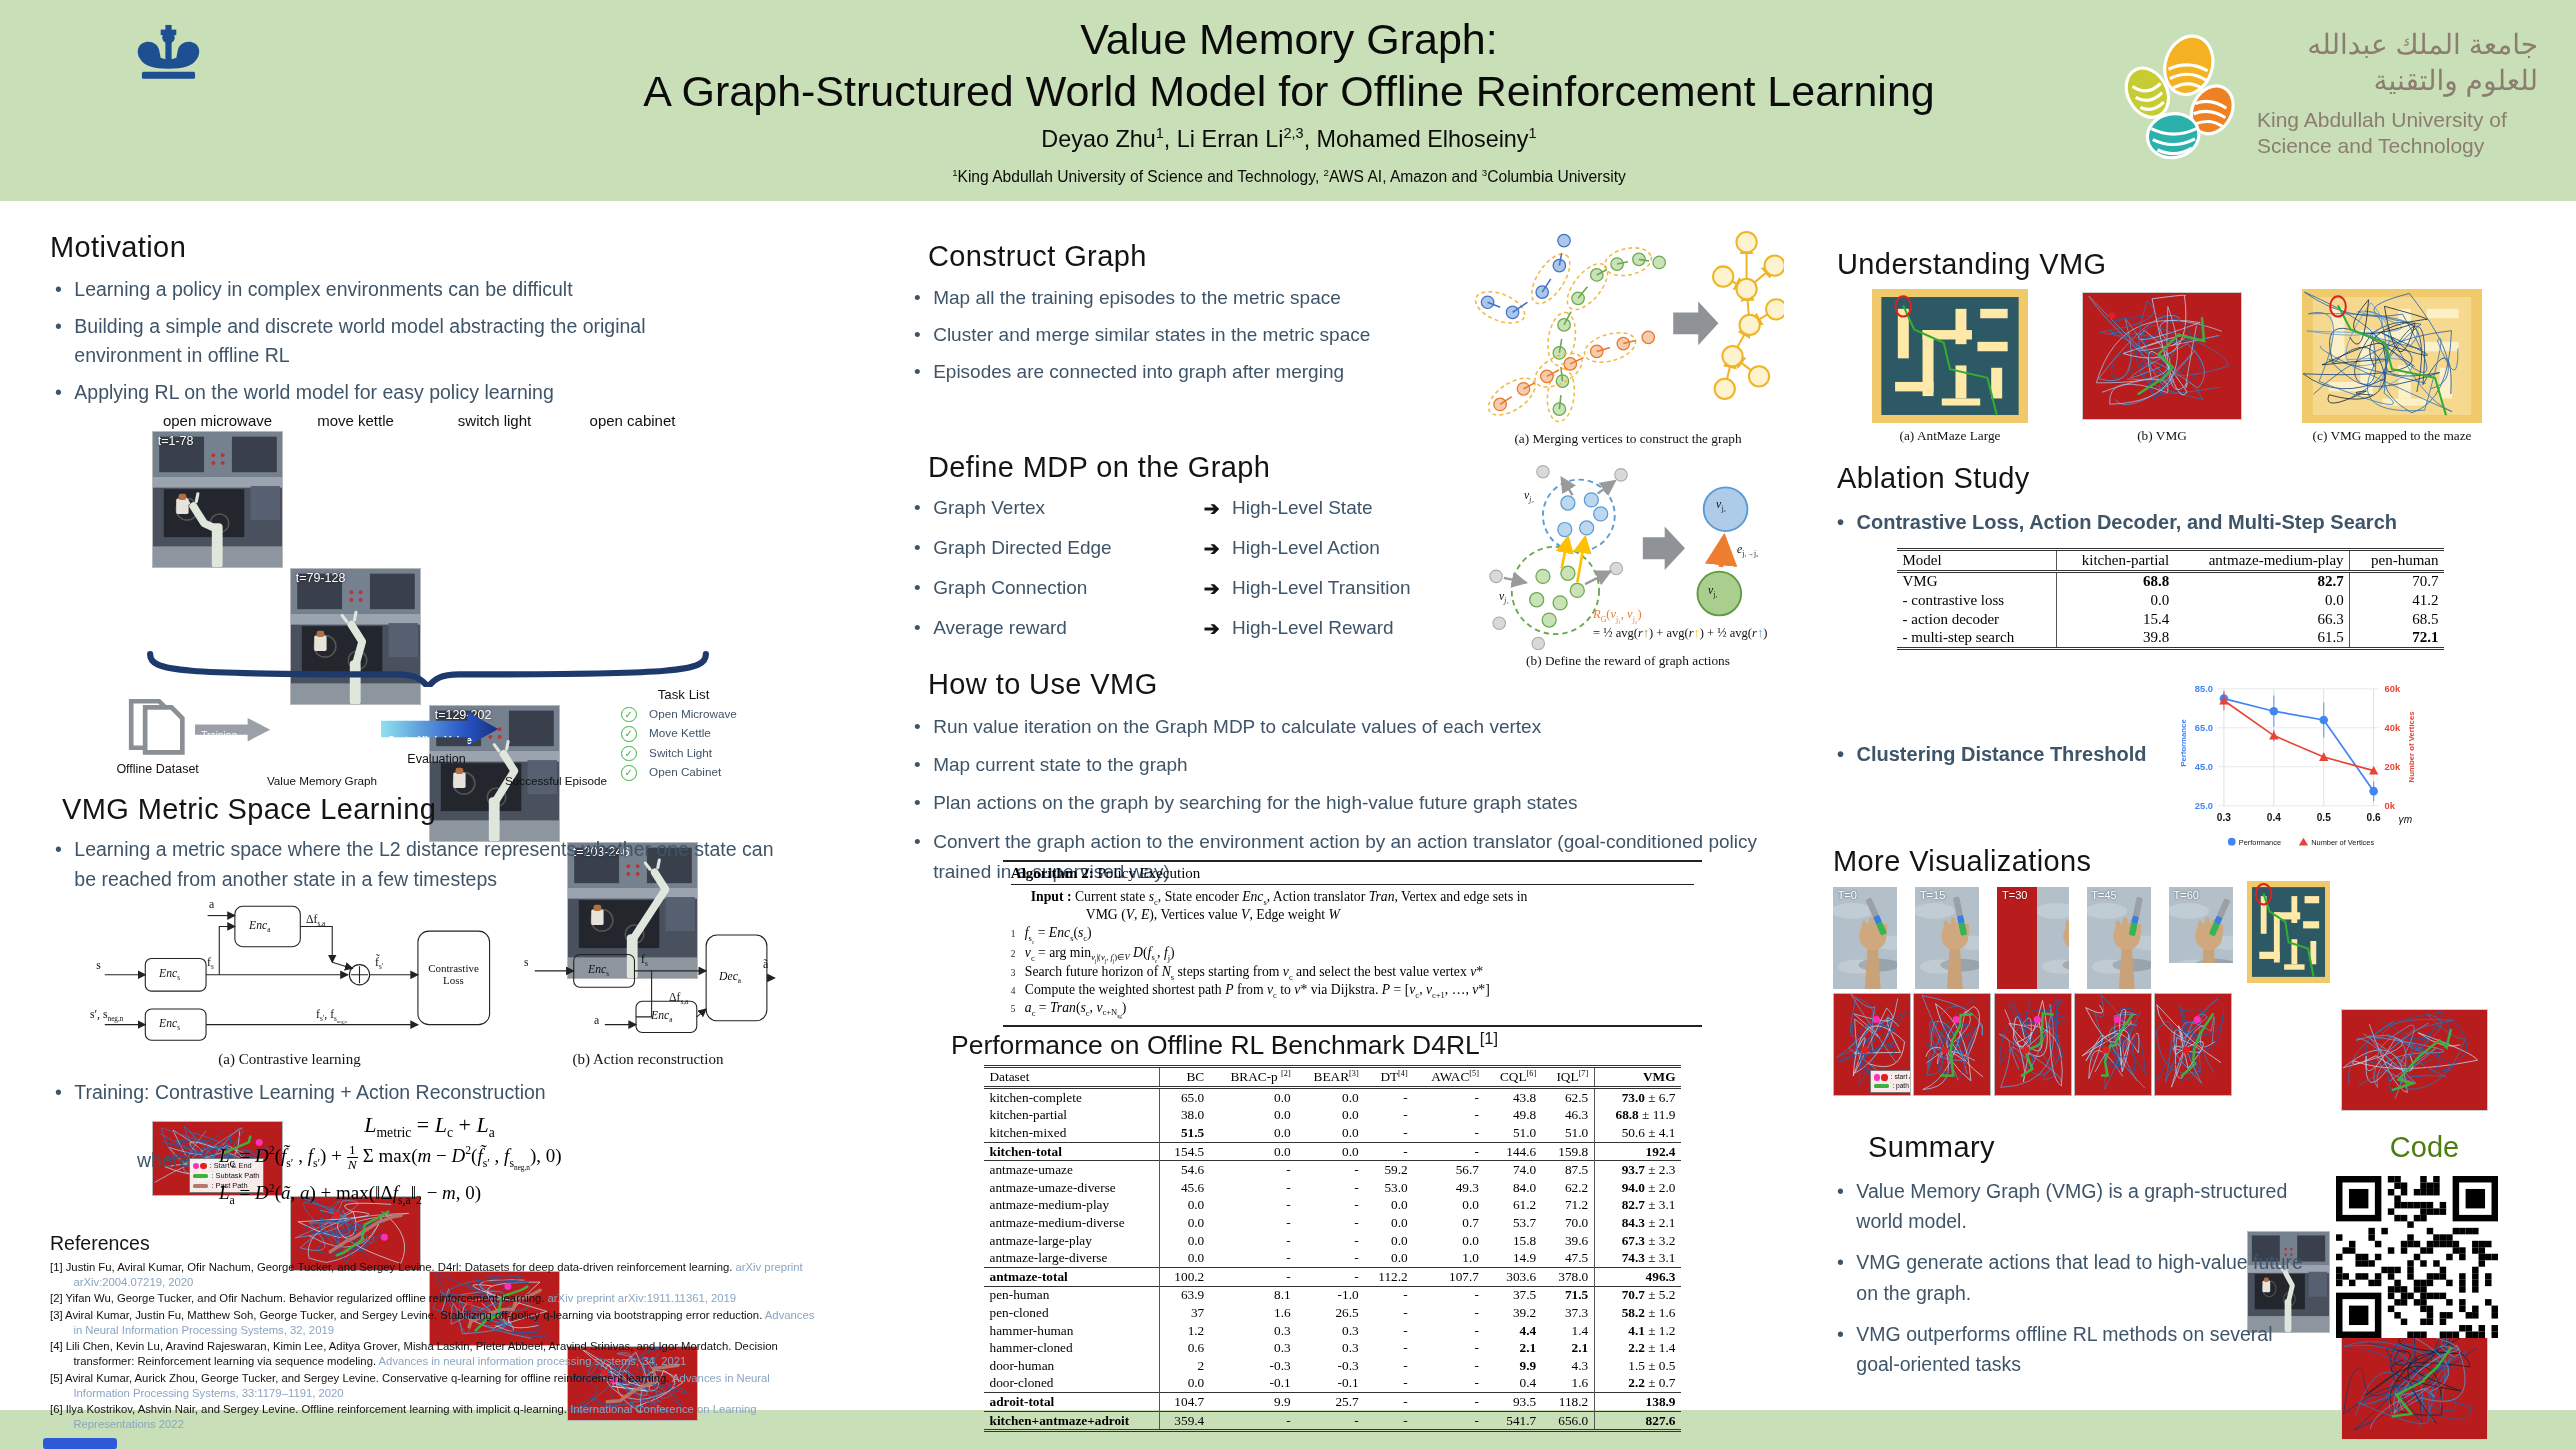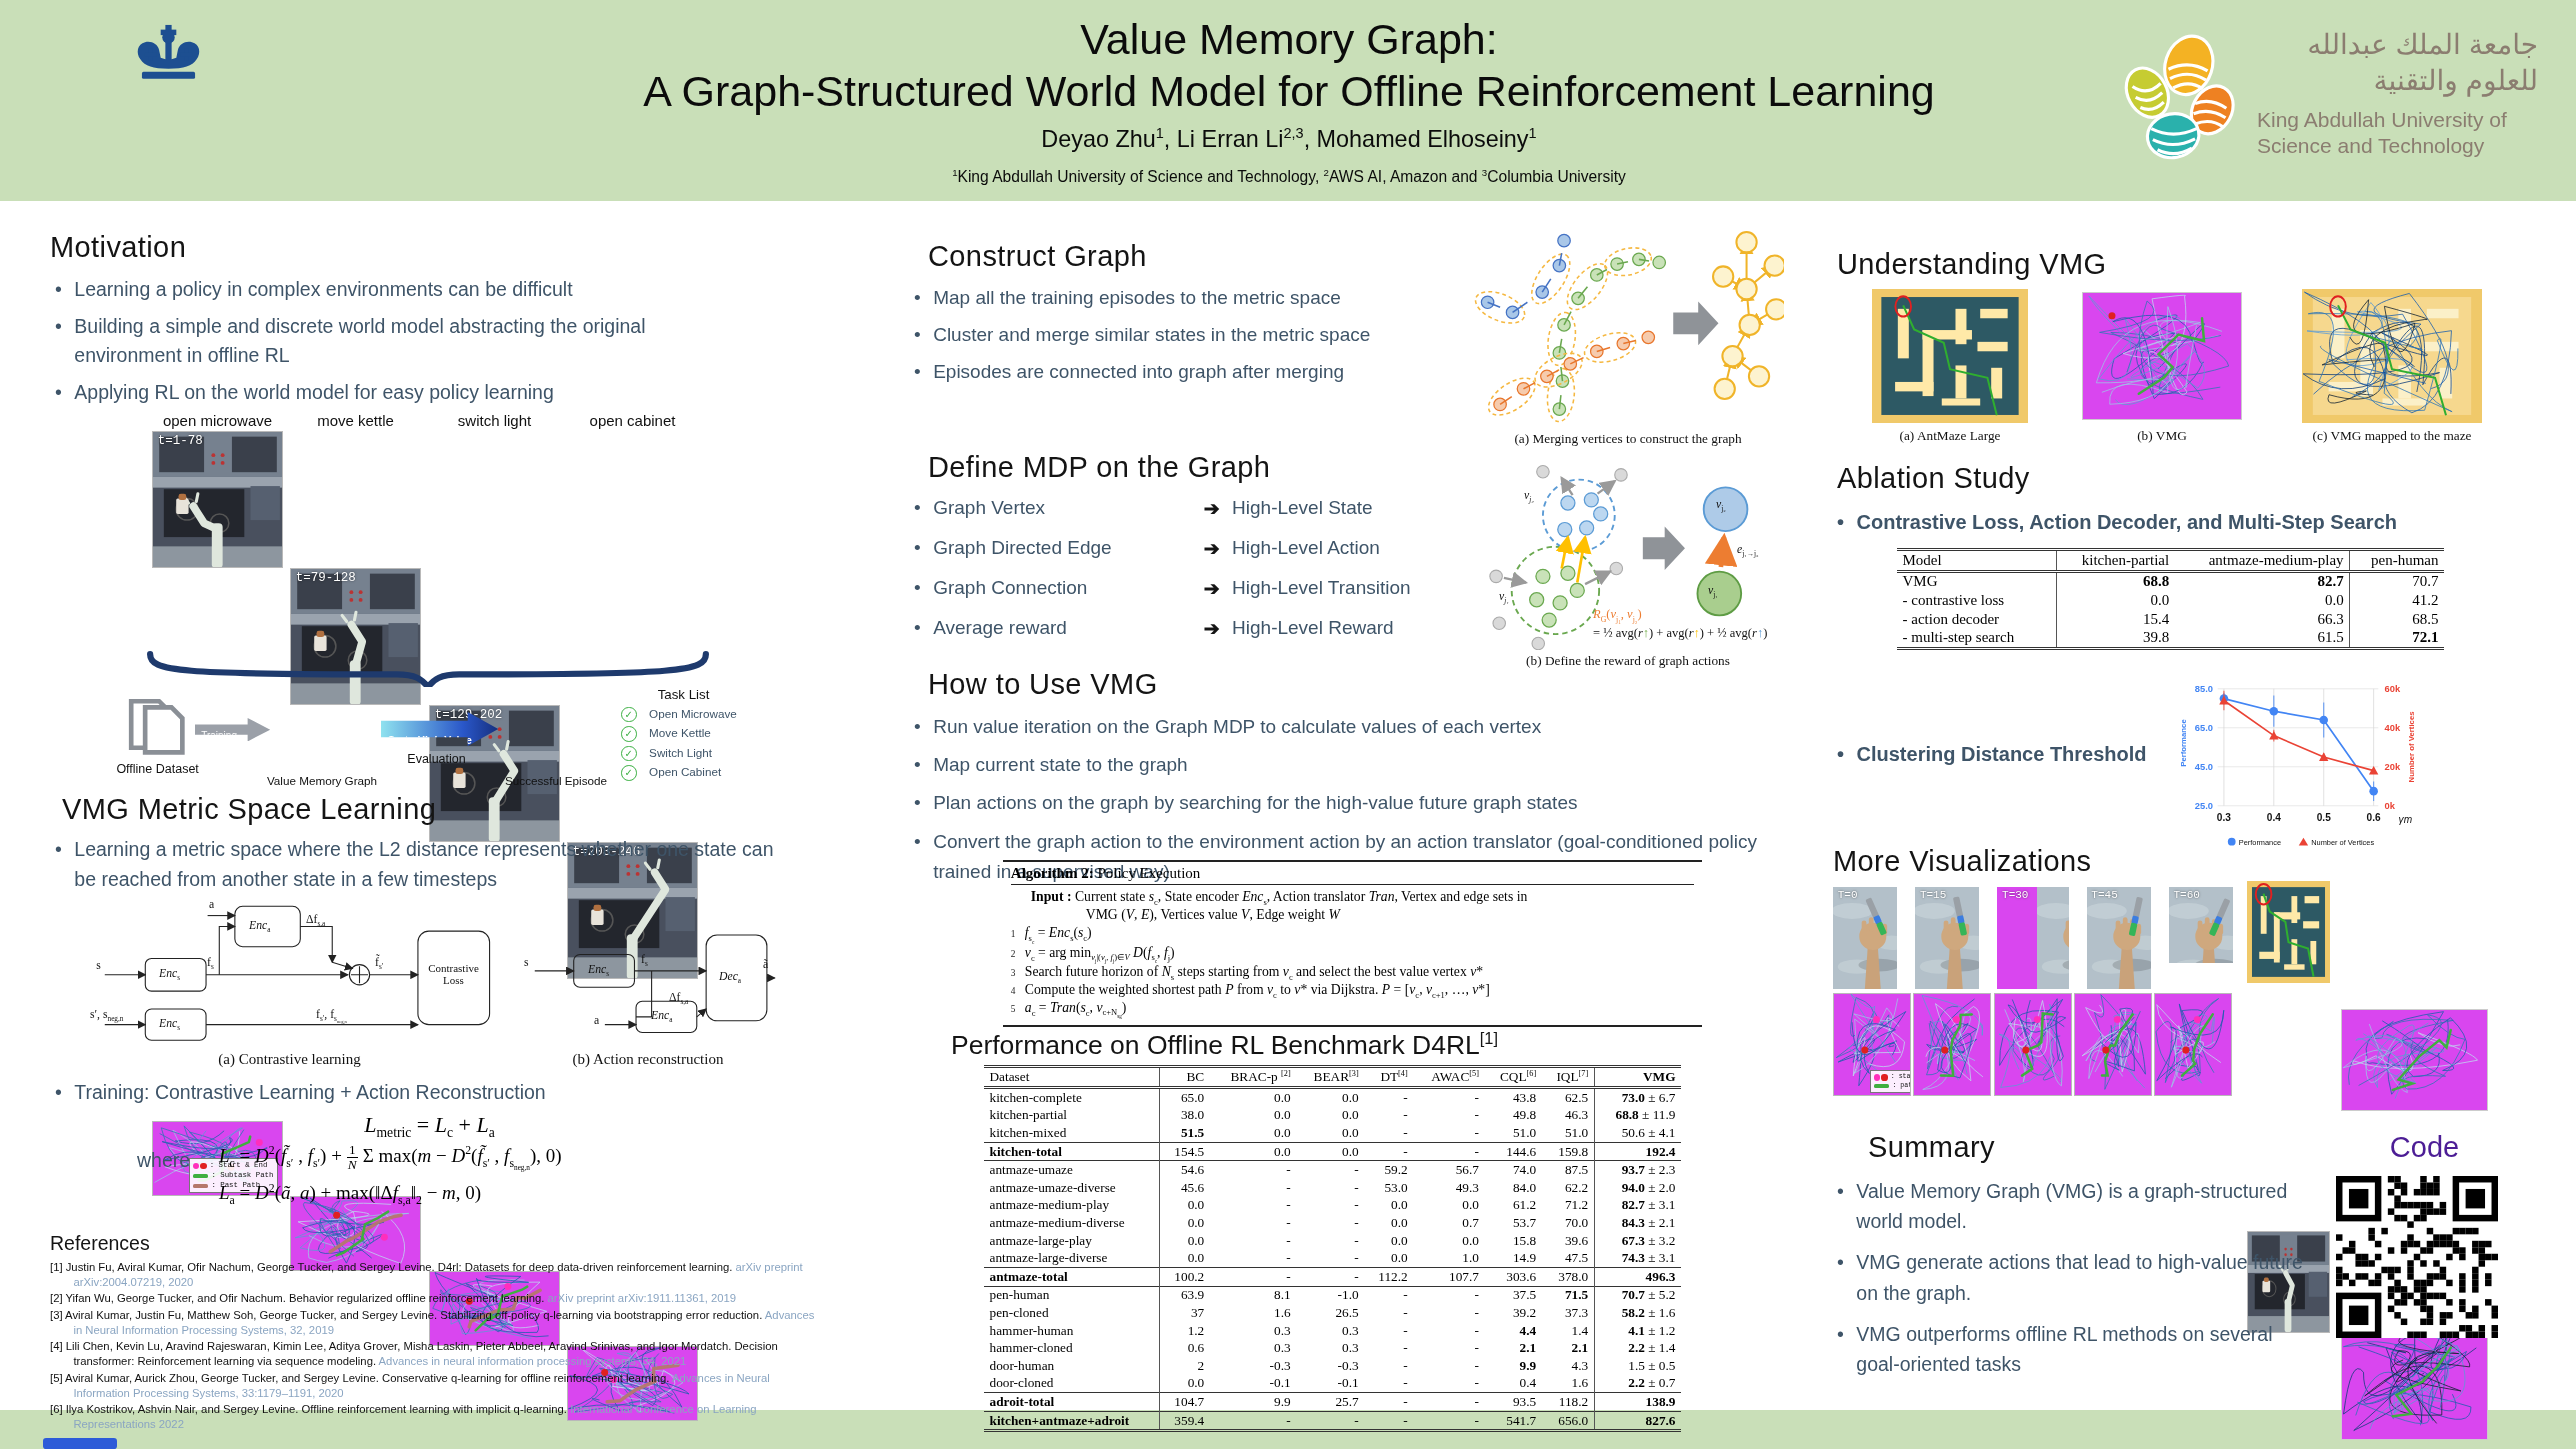--- a/index.html
+++ b/index.html
@@ -4,21 +4,21 @@
 <style>
   html,body{margin:0;padding:0;background:#e8e8e8;}
   .poster{position:relative;width:2576px;height:1449px;background:#ffffff;font-family:"Liberation Sans",sans-serif;overflow:hidden;}
   .abs{position:absolute;}
   .band{position:absolute;left:0;width:2576px;background:#c9dfb8;}
   .sec-h{font-size:29px;color:#141414;letter-spacing:0.4px;}
   .bullets{display:flex;flex-direction:column;}
   .bullet-row{display:flex;gap:12.5px;color:#3e5468;align-items:flex-start;}
   .dot{flex:0 0 auto;}
   .cap{font-family:"Liberation Serif",serif;font-size:13.3px;color:#111;text-align:center;}
-  .panel{background:#d946ef;border:0.8px solid #b9b9b9;box-sizing:border-box;overflow:hidden;position:relative;font-family:Liberation Mono, monospace;}
+  .panel{background:#b91c1c;border:0.8px solid #b9b9b9;box-sizing:border-box;overflow:hidden;position:relative;}
   .tlabel{position:absolute;top:2.3px;left:4.7px;color:#fff;font-size:12.5px;text-shadow:0 0 2.3px #0009;}
   .legendbox{position:absolute;background:#ffffffe8;border:0.8px solid #777;font-size:7.4px;color:#111;padding:1.6px 3.1px;line-height:1.35;margin-left:34px;}
   .legrow{display:flex;align-items:center;gap:3.1px;white-space:nowrap;}
   .ic-dots{display:inline-flex;gap:1.6px;}
   .ic-dots i{width:6.2px;height:6.2px;border-radius:50%;display:inline-block;}
   .ic-dots i.m{background:#ff2ebc;} .ic-dots i.r{background:#e02020;}
   .bar{display:inline-block;width:15.6px;height:3.9px;border-radius:1.6px;}
   .bar.g{background:#3faf3f;} .bar.b{background:#b5786b;}
   .check{width:15.6px;height:15.6px;border:1.6px solid #3cb043;border-radius:50%;color:#3cb043;display:inline-flex;align-items:center;justify-content:center;font-size:10px;box-sizing:border-box;flex:0 0 auto;}
   .blockarrow{display:flex;align-items:flex-end;justify-content:flex-start;color:#fff;}
@@ -1235,21 +1235,21 @@
       <div class="bullet-row">
         <span class="dot">•</span>
         <span>VMG generate actions that lead to high-value future on the graph.</span>
       </div>
       <div class="bullet-row">
         <span class="dot">•</span>
         <span>VMG outperforms offline RL methods on several goal-oriented tasks</span>
       </div>
     </div>
 
-  <div class="abs" style="left:2358px;top:1131px;width:133px;text-align:center;font-size:29px;color:#4c1d95;">Code</div>
+  <div class="abs" style="left:2358px;top:1131px;width:133px;text-align:center;font-size:29px;color:#4d7c0f;">Code</div>
   <div class="abs" id="qrcode" style="left:2336px;top:1176px;width:162px;height:162px;"><svg width="162" height="162" viewBox="0 0 200 200">
         <rect width="200" height="200" fill="#fff"></rect>
         <rect x="64" y="0" width="8" height="8" fill="#000"></rect>
         <rect x="72" y="0" width="8" height="8" fill="#000"></rect>
         <rect x="104" y="0" width="8" height="8" fill="#000"></rect>
         <rect x="120" y="0" width="8" height="8" fill="#000"></rect>
         <rect x="72" y="8" width="8" height="8" fill="#000"></rect>
         <rect x="80" y="8" width="8" height="8" fill="#000"></rect>
         <rect x="104" y="8" width="8" height="8" fill="#000"></rect>
         <rect x="112" y="8" width="8" height="8" fill="#000"></rect>

